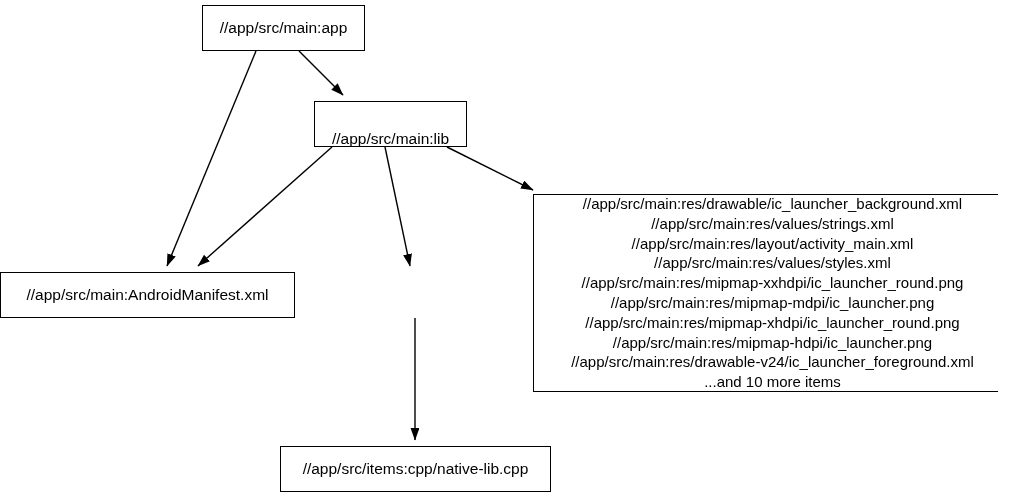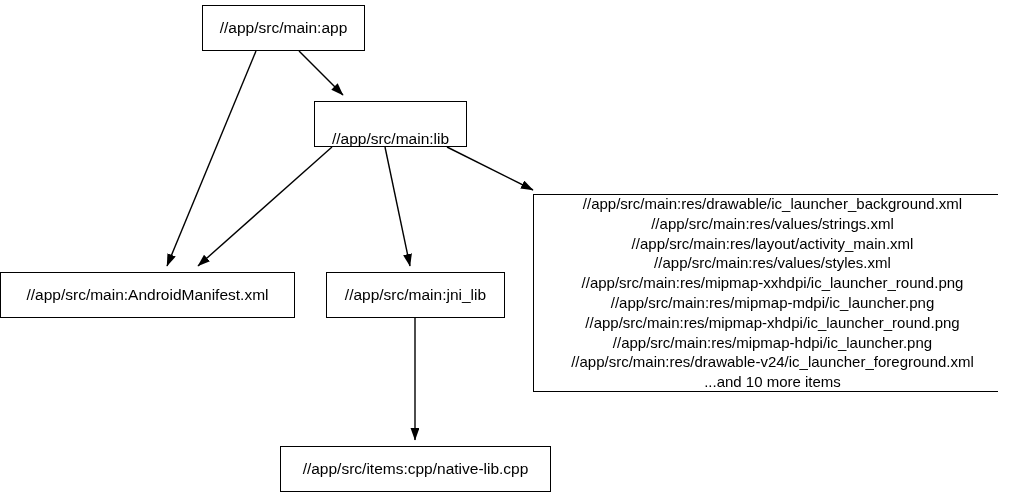--- a/index.html
+++ b/index.html
@@ -81,23 +81,20 @@
   </div>
 
   <div class="node" style="left:314px; top:101px; width:153px; height:46px;align-items:flex-end;">
     <span class="node-label">//app/src/main:lib</span>
   </div>
 
   <div class="node" style="left:0; top:272px; width:295px; height:46px;">
     <span class="node-label">//app/src/main:AndroidManifest.xml</span>
   </div>
 
-  <div class="node" style="left:326px; top:272px; width:179px; height:46px;">
-    <span class="node-label">//app/src/main:jni_lib</span>
-  </div>
 
   <div class="node" style="left:280px; top:446px; width:271px; height:46px;">
     <span class="node-label">//app/src/items:cpp/native-lib.cpp</span>
   </div>
 
   <div class="node node-multiline" style="left:533px; top:194px; width:479px; height:198px;">
     <span class="node-label">//app/src/main:res/drawable/ic_launcher_background.xml
 //app/src/main:res/values/strings.xml
 //app/src/main:res/layout/activity_main.xml
 //app/src/main:res/values/styles.xml

